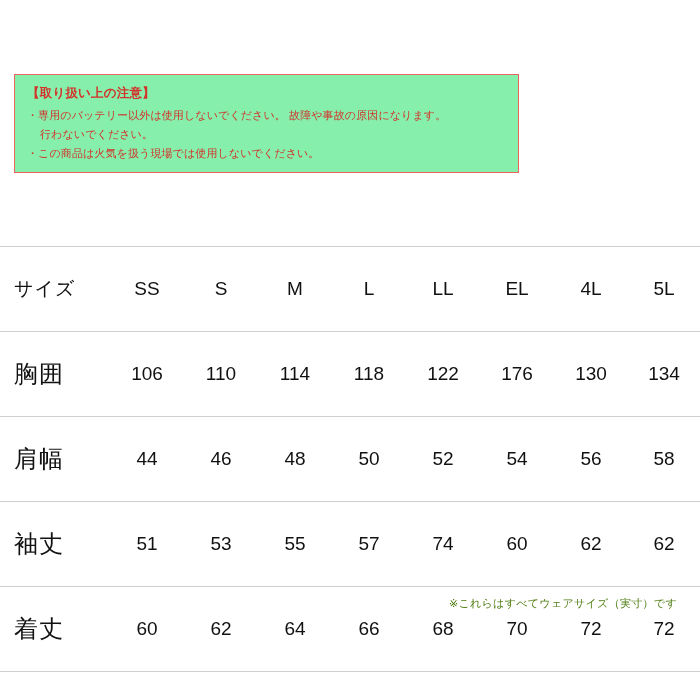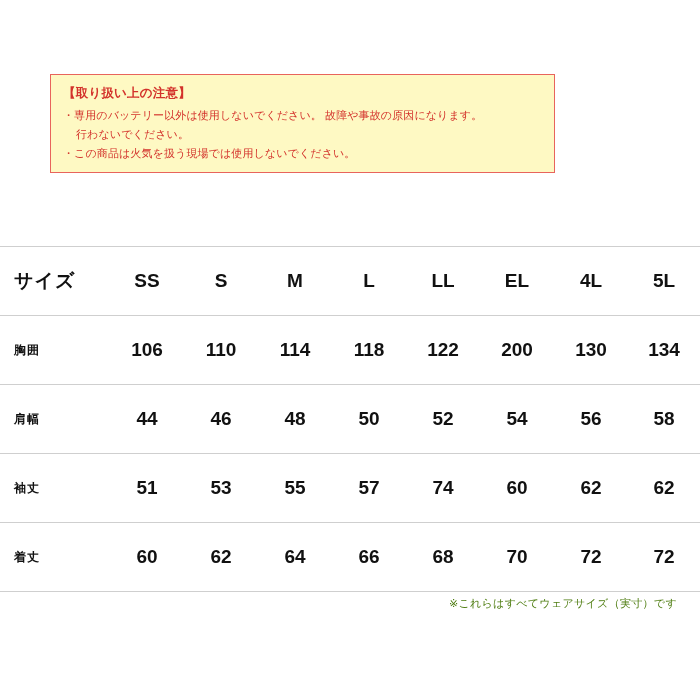--- a/index.html
+++ b/index.html
@@ -23,22 +23,21 @@
 
   
   .notice {
     position: absolute;
     left: 14px;
     top: 74px;
     width: 505px;
     box-sizing: border-box;
     border: 1px solid #e8645c;
     padding: 9px 12px 10px 12px;
-    background: #fef9c3;
-    margin-left: 36px;
+    background: #86efac;
   }
   .notice-title {
     color: #d3322b;
     font-size: 12.5px;
     font-weight: bold;
     line-height: 1.5;
     margin-bottom: 3px;
     letter-spacing: 0.2px;
   }
   .notice-line {
@@ -58,31 +57,31 @@
     left: 0px;
     top: 246px;
     width: 700px;
     border-collapse: collapse;
     table-layout: fixed;
   }
   .size-table td, .size-table th {
     border-top: 1px solid #cfcfcf;
     border-bottom: 1px solid #cfcfcf;
     height: 68px;
-    padding: 0;
-    font-weight: bold;
+    padding: 8px;
+    font-weight: normal;
     font-size: 19px;
     text-align: center;
     vertical-align: middle;
     color: #111111;
   }
   .size-table .rowhead {
     text-align: left;
     padding-left: 14px;
-    font-size: 12px;
+    font-size: 24px;
     letter-spacing: 1px;
     width: 110px;
   }
   .size-table thead th {
     border-top: 1px solid #cfcfcf;
     border-bottom: 1px solid #cfcfcf;
   }
   .size-table tr.header-row th {
     font-size: 19px;
   }
@@ -136,21 +135,21 @@
       </tr>
     </thead>
     <tbody>
       <tr>
         <td class="rowhead">胸囲</td>
         <td>106</td>
         <td>110</td>
         <td>114</td>
         <td>118</td>
         <td>122</td>
-        <td>200</td>
+        <td>176</td>
         <td>130</td>
         <td>134</td>
       </tr>
       <tr>
         <td class="rowhead">肩幅</td>
         <td>44</td>
         <td>46</td>
         <td>48</td>
         <td>50</td>
         <td>52</td>

